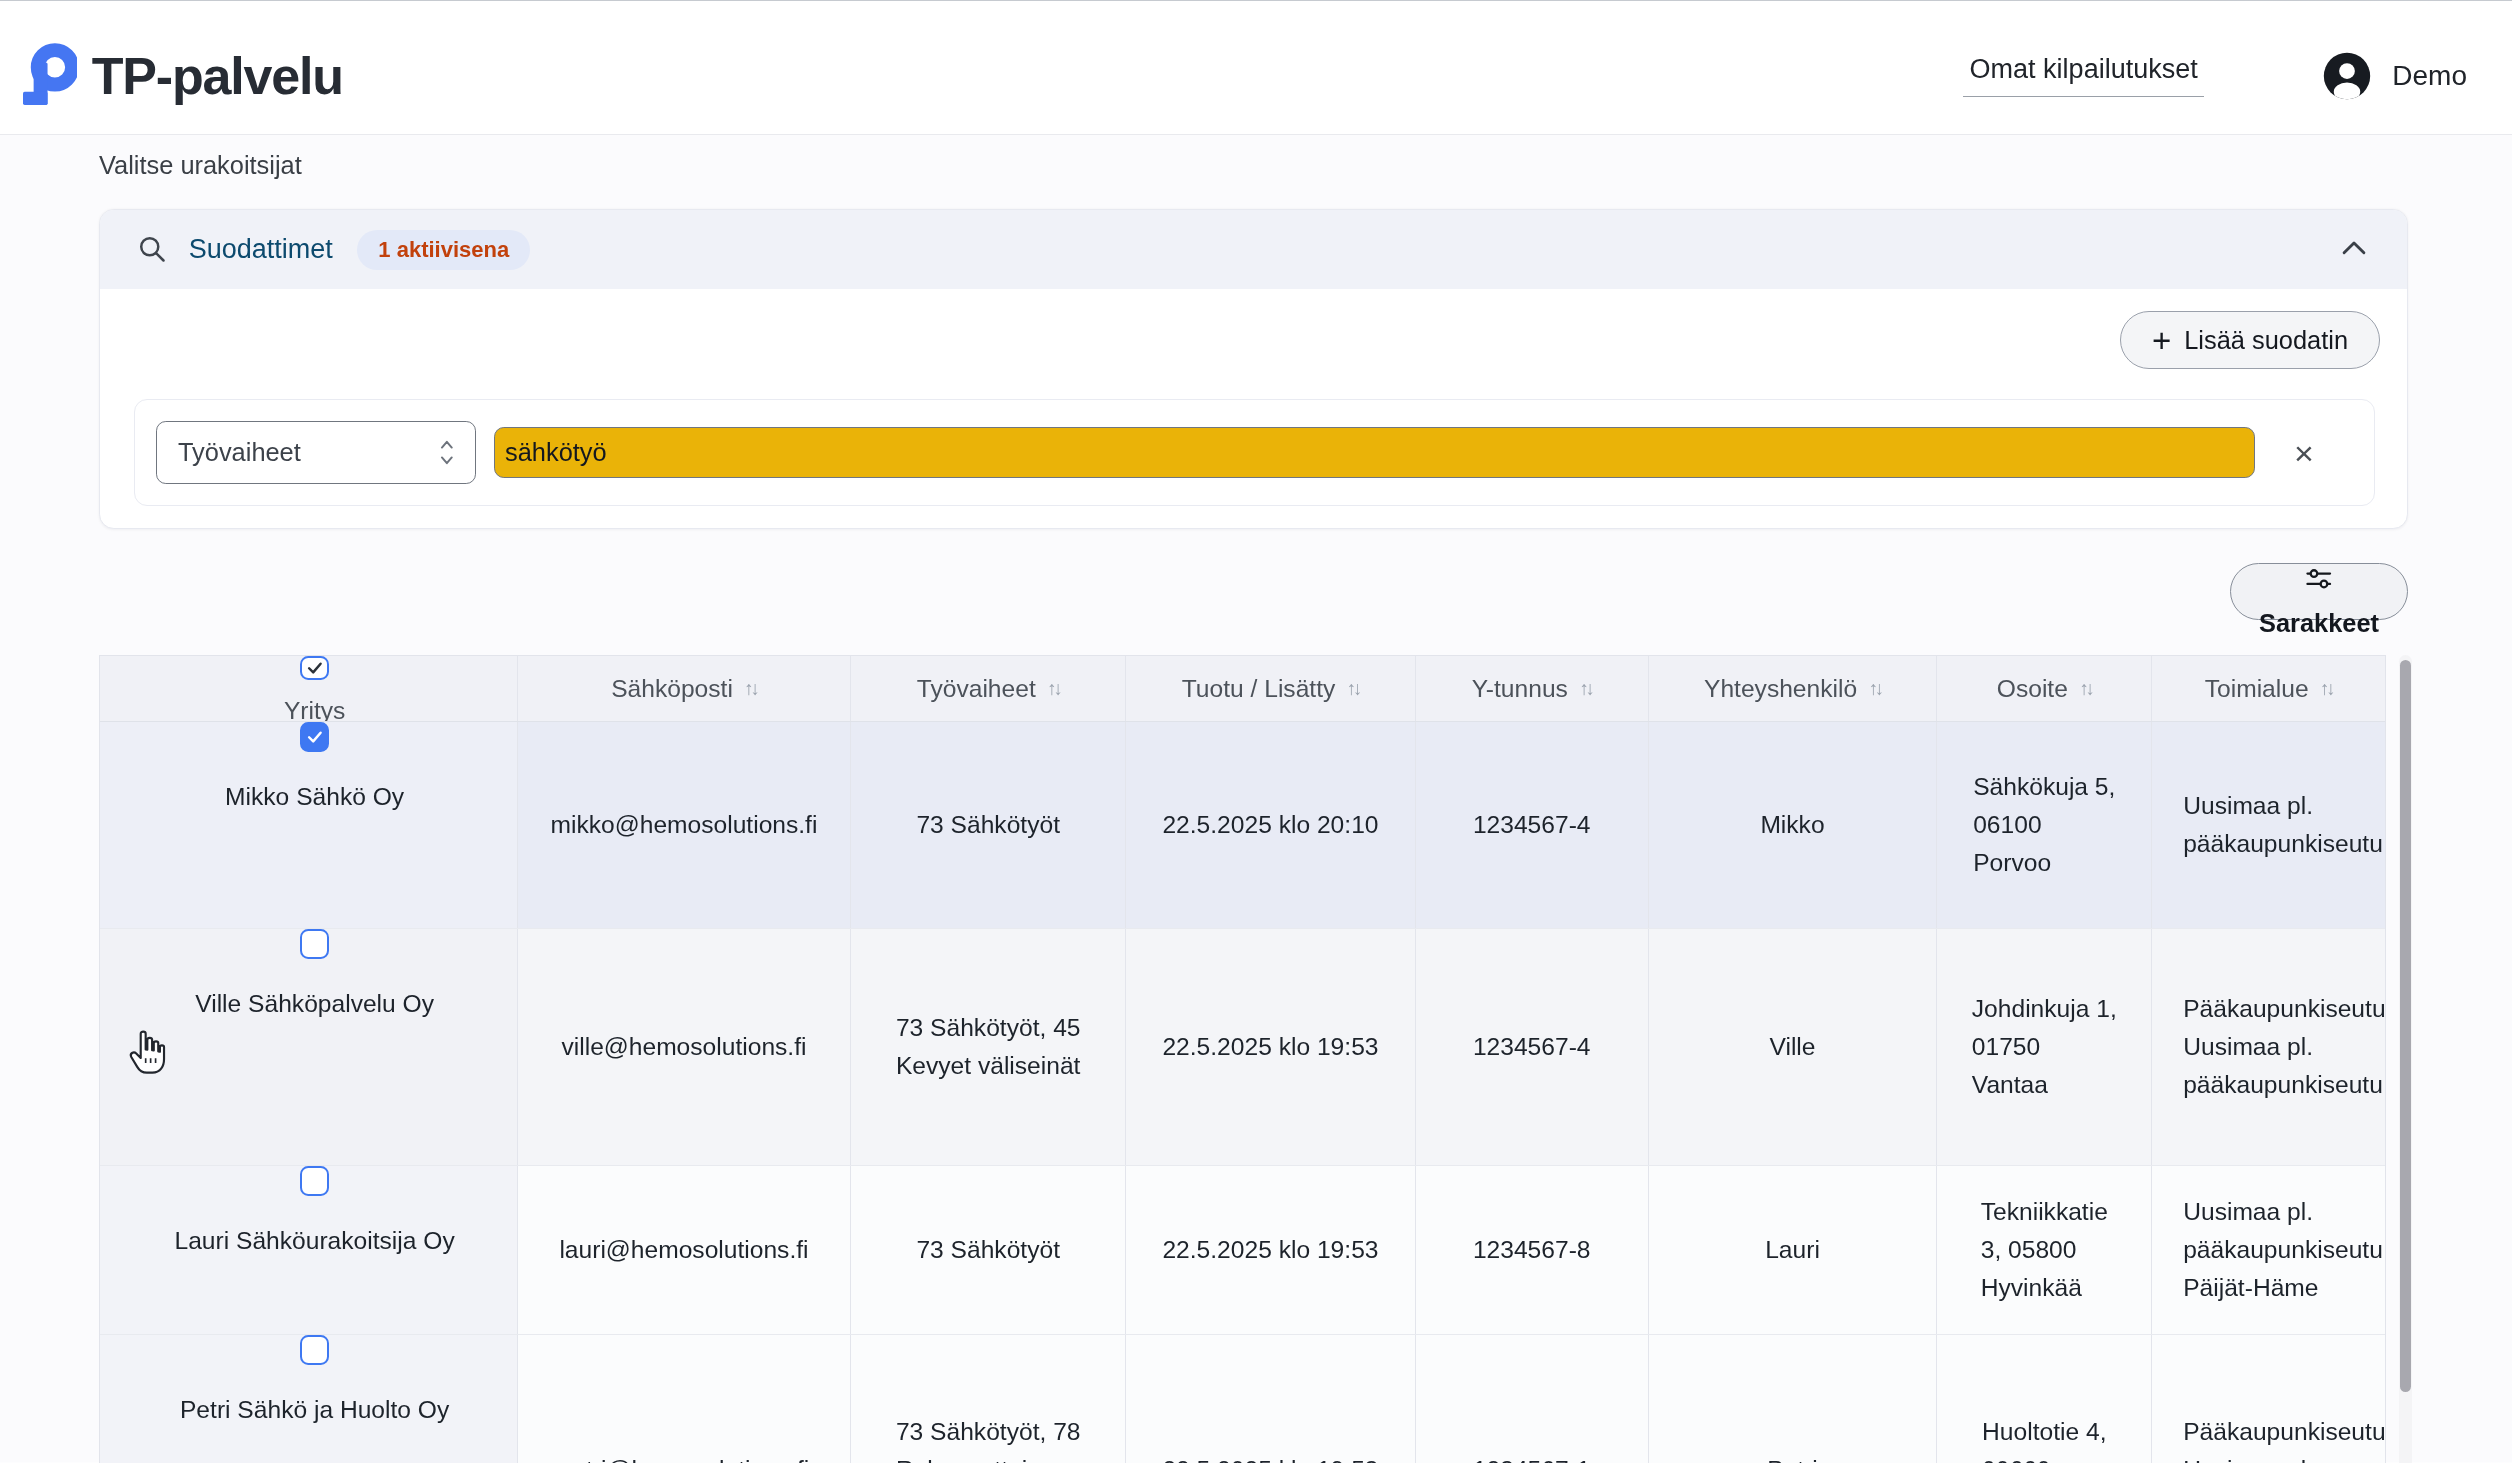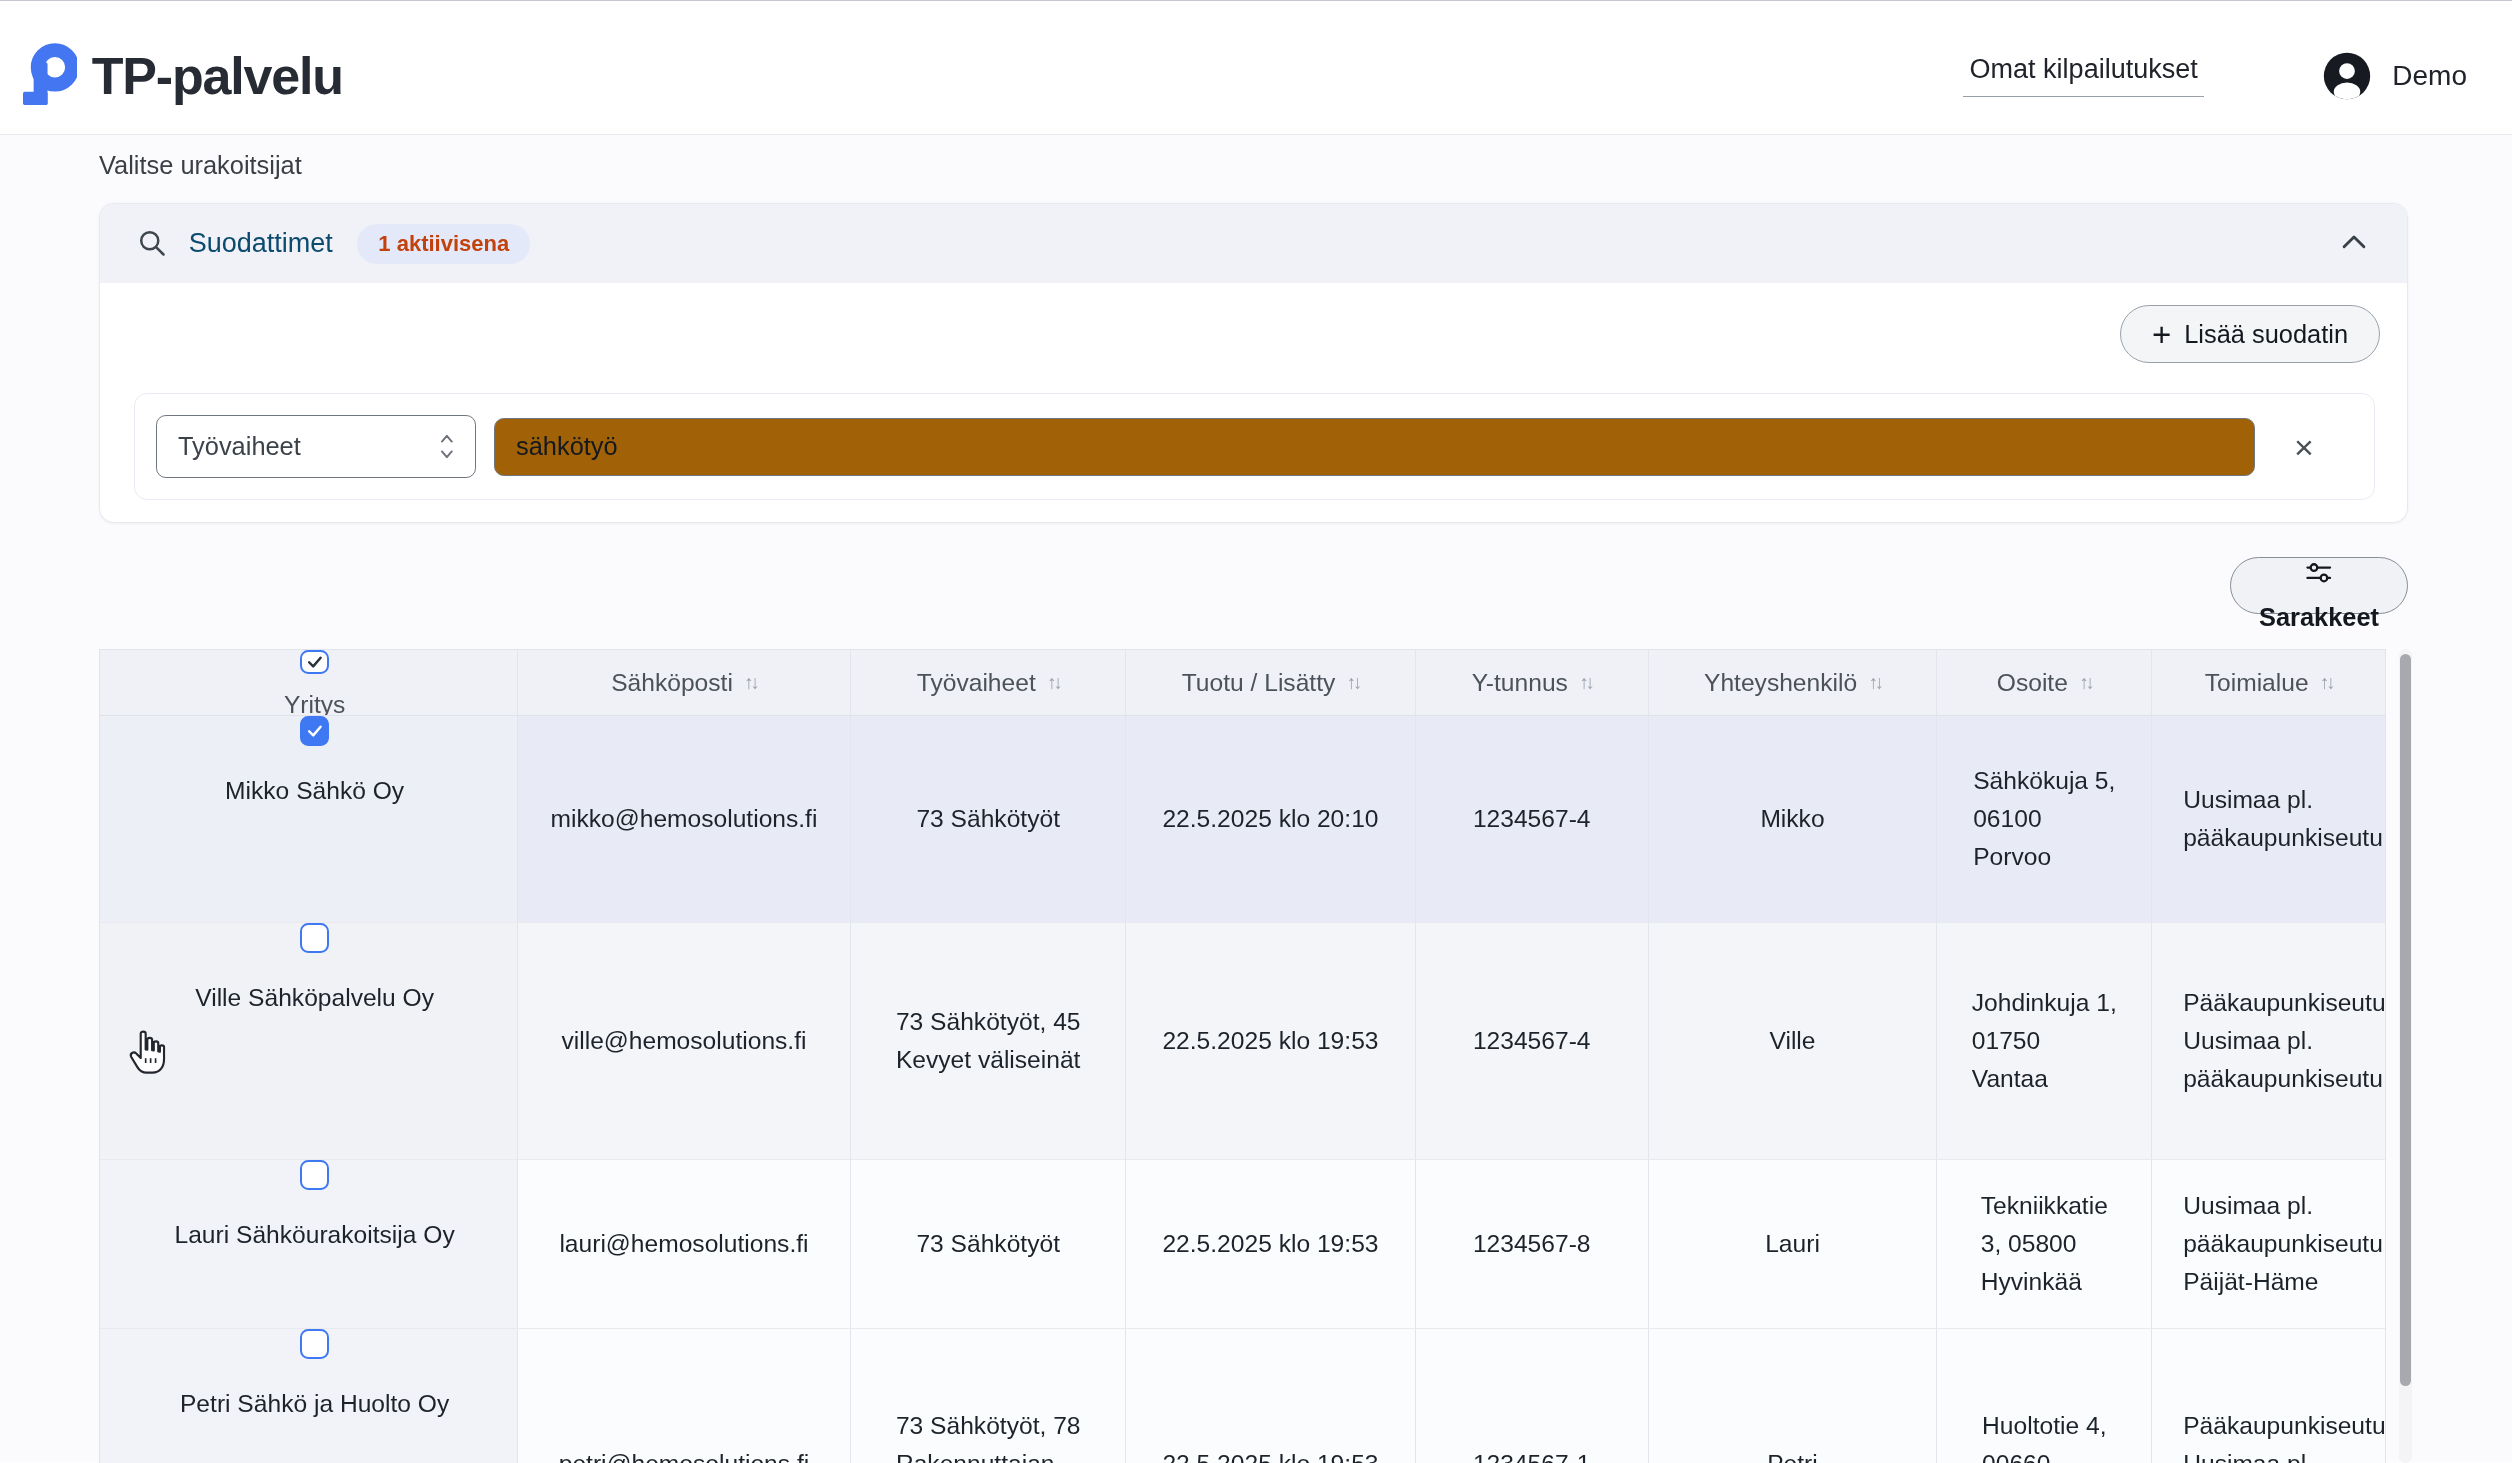--- a/index.html
+++ b/index.html
@@ -22,21 +22,21 @@
   .topnav { display:flex; align-items:center; }
   .nav-link {
     font-size:27px; color:#20242a; padding:0 6.6px 11.5px 6.6px;
     border-bottom:1.6px solid #9aa0a8; cursor:pointer;
   }
   .user { display:flex; align-items:center; gap:21px; margin-left:119px; }
   .user-name { font-size:28px; color:#20242a; }
 
   
   .content { padding:16.4px 104px 0 99px; background:#fbfbfd; height:1327px; }
-  .page-title { font-size:25.4px; color:#3a3f46; margin-bottom:23px; }
+  .page-title { font-size:25.4px; color:#3a3f46; margin-bottom:29px; }
 
   
   .filter-card {
     background:#ffffff; border:0.8px solid #e7e9f0; border-radius:14.8px;
     box-shadow:0 0.8px 2.5px rgba(16,24,40,.05); overflow:hidden;
   }
   .filter-head {
     height:79px; background:#f0f2f8; display:flex; align-items:center;
     padding:0 36px; gap:19.7px;
   }
@@ -58,23 +58,23 @@
     position:absolute; top:110px; left:34px; right:32px; height:107px;
     border:0.8px solid #e9ebf2; border-radius:13px; background:#fff;
     display:flex; align-items:center; padding:0 21px;
   }
   .type-select {
     width:320px; height:63px; border:1.2px solid #70767f; border-radius:9.8px;
     display:flex; align-items:center; justify-content:space-between;
     padding:0 18px 0 21px; font-size:25.4px; color:#3c424a; background:#fff; cursor:pointer;
   }
   .filter-input {
-    flex:1; height:58px; border:1.2px solid #70767f; border-radius:9.8px;
-    margin-left:18px; padding:0 21px; font-size:25.4px; color:#14181f;
-    font-family:inherit; background:#a16207; outline:none;
+    flex:1; height:51px; border:1.2px solid #70767f; border-radius:9.8px;
+    margin-left:18px; padding:0 10px; font-size:25.4px; color:#14181f;
+    font-family:inherit; background:#eab308; outline:none;
   }
   .remove-filter {
     width:98px; text-align:center; font-size:34px; color:#4a4f55;
     background:none; border:none; cursor:pointer; font-family:inherit; line-height:1;
   }
 
   
   .columns-row { display:flex; justify-content:flex-end; margin-top:34px; }
   .columns-btn {
     display:flex; align-items:center; gap:14.8px; height:57px; padding:0 28px;

